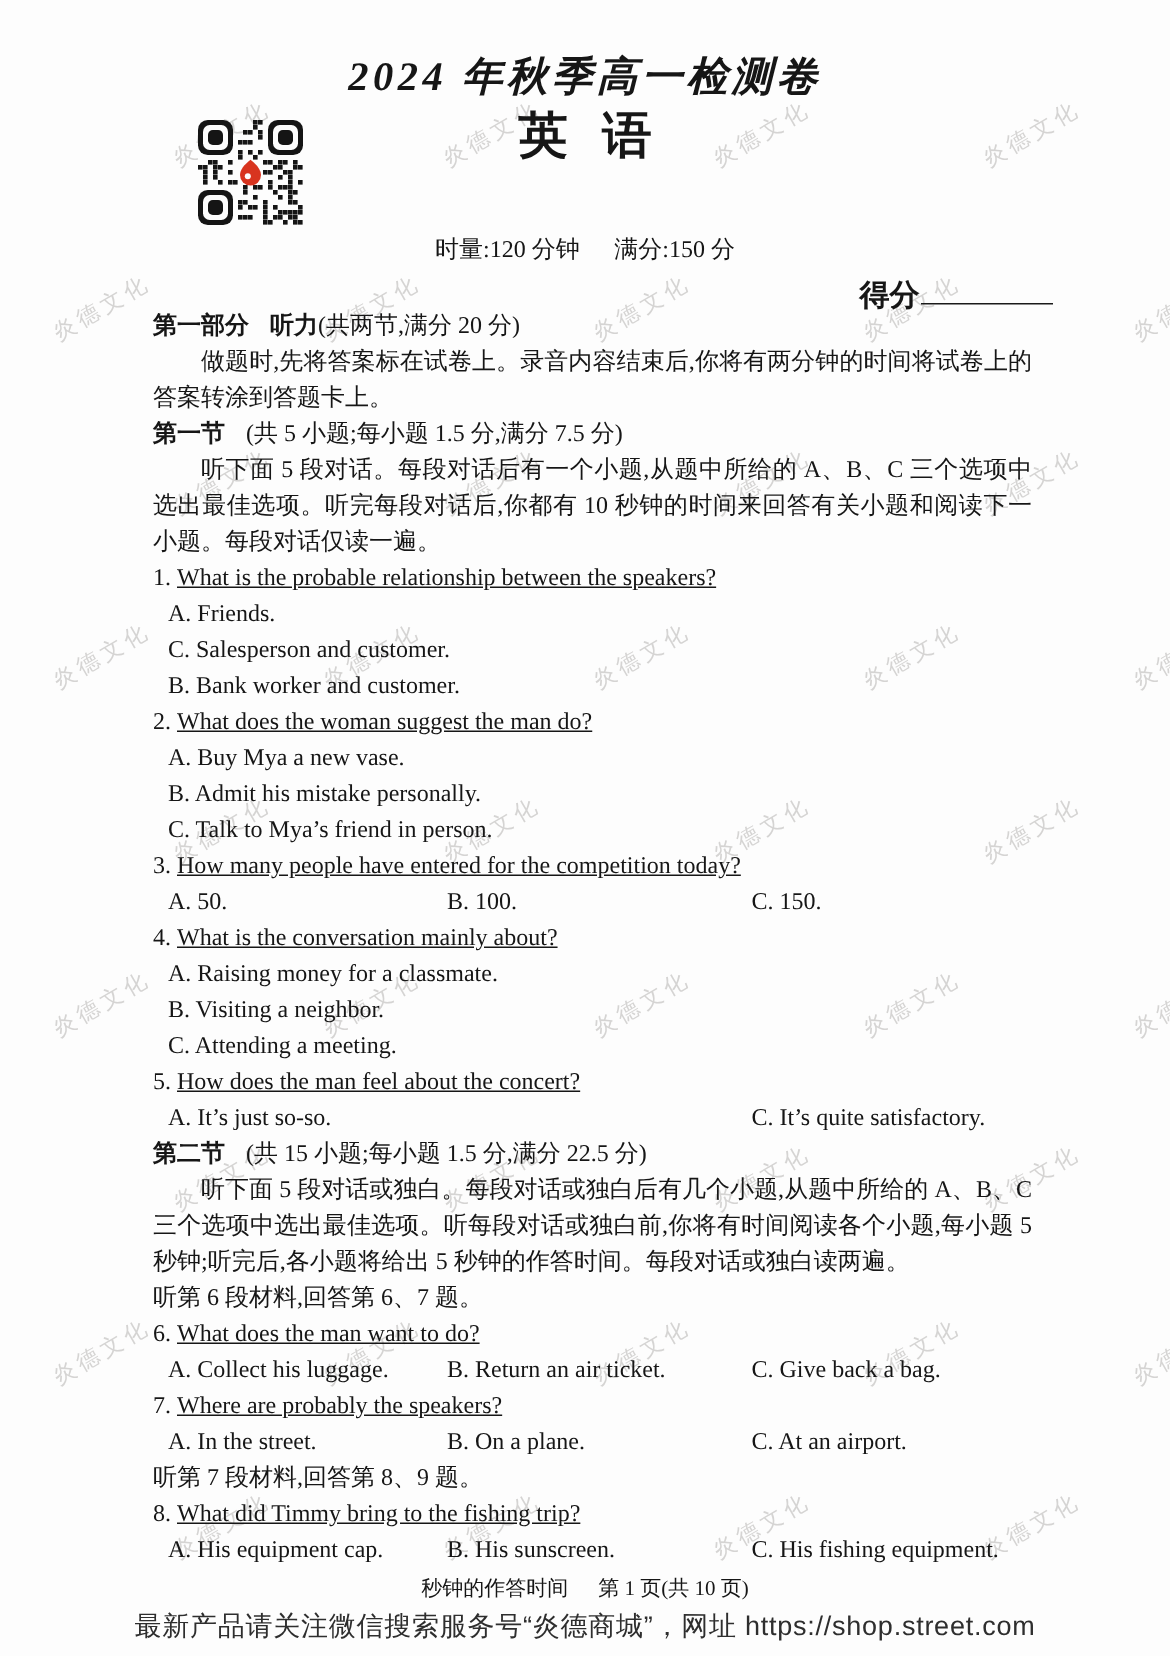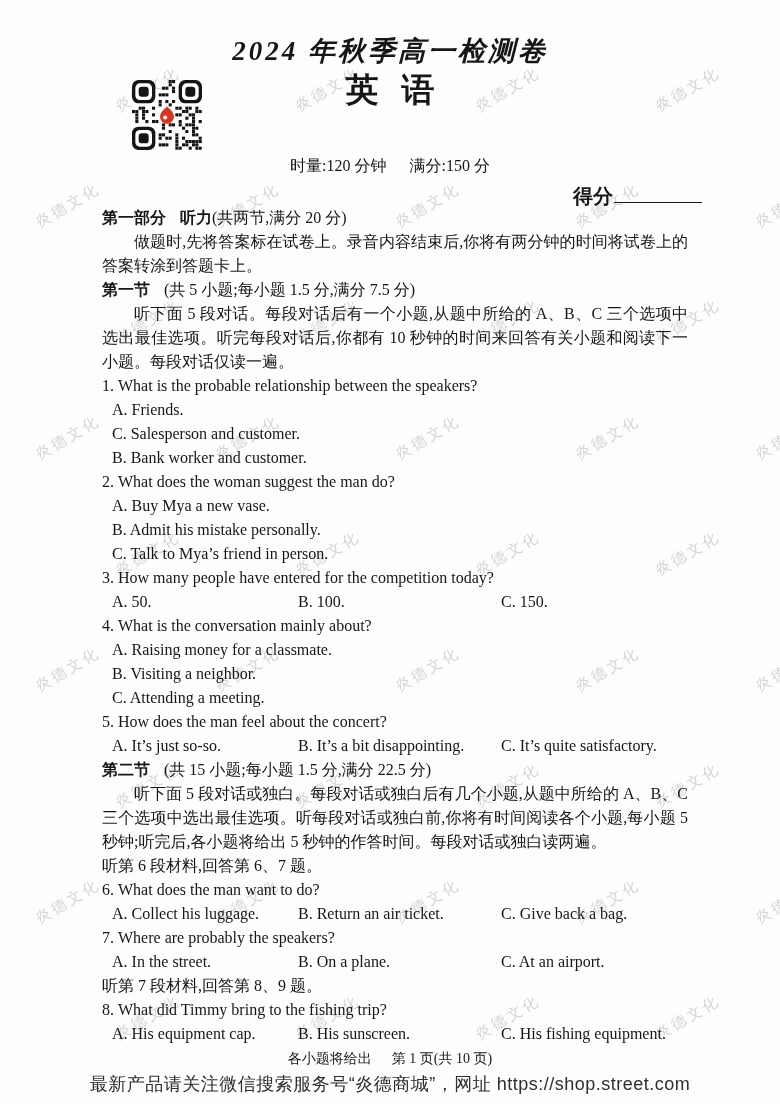--- a/index.html
+++ b/index.html
@@ -43,21 +43,21 @@
     border-bottom:1.6px solid #1a1a1a;
   }
   
   .content{position:absolute;left:102px;top:206px;width:586px;}
   .content>div{font-size:16px;line-height:24px;}
   .h{font-family:"Liberation Sans",sans-serif;font-weight:bold;}
   .h .gap{display:inline-block;width:14px;}
   .h .meta{font-family:"Liberation Serif",serif;font-weight:normal;}
   .para{text-align:justify;text-indent:2em;}
   .q .qnum{display:inline-block;}
-  .q .qtext{margin-left:4px;}
+  .q .qtext{margin-left:4px;text-decoration:underline;}
   .opt{padding-left:10px;}
   .optrow{position:relative;height:24px;}
   .optrow .oA{position:absolute;left:10px;top:0;white-space:nowrap;}
   .optrow .oB{position:absolute;left:196px;top:0;white-space:nowrap;}
   .optrow .oC{position:absolute;left:399px;top:0;white-space:nowrap;}
   
   .docfoot{
     position:absolute;top:1050px;left:0;width:100%;text-align:center;
     font-size:14px;
   }
@@ -286,21 +286,20 @@
         <span class="qnum">4.</span><span class="qtext">What is the conversation mainly about?</span>
         <div class="opt">A. Raising money for a classmate.</div>
         <div class="opt">B. Visiting a neighbor.</div>
         <div class="opt">C. Attending a meeting.</div>
       </div>
 
       <div class="q">
         <span class="qnum">5.</span><span class="qtext">How does the man feel about the concert?</span>
         <div class="optrow">
           <span class="oA">A. It’s just so-so.</span>
-          <span class="oB">B. It’s a bit disappointing.</span>
           <span class="oC">C. It’s quite satisfactory.</span>
         </div>
       </div>
 
       <div class="h">
         <span>第二节</span><span class="gap"></span><span class="meta">(共 15 小题;每小题 1.5 分,满分 22.5 分)</span>
       </div>
 
       <div class="para">听下面 5 段对话或独白。每段对话或独白后有几个小题,从题中所给的 A、B、C 三个选项中选出最佳选项。听每段对话或独白前,你将有时间阅读各个小题,每小题 5 秒钟;听完后,各小题将给出 5 秒钟的作答时间。每段对话或独白读两遍。</div>
 
@@ -331,19 +330,19 @@
         <div class="optrow">
           <span class="oA">A. His equipment cap.</span>
           <span class="oB">B. His sunscreen.</span>
           <span class="oC">C. His fishing equipment.</span>
         </div>
       </div>
 
     </div>
 
     <div class="docfoot">
-      <span>各小题将给出</span><span class="pg">第 1 页(共 10 页)</span>
+      <span>秒钟的作答时间</span><span class="pg">第 1 页(共 10 页)</span>
     </div>
 
     <div class="promo">最新产品请关注微信搜索服务号“炎德商城”，网址 https://shop.street.com</div>
   </div>
 
 </div>
 
 </body></html>

